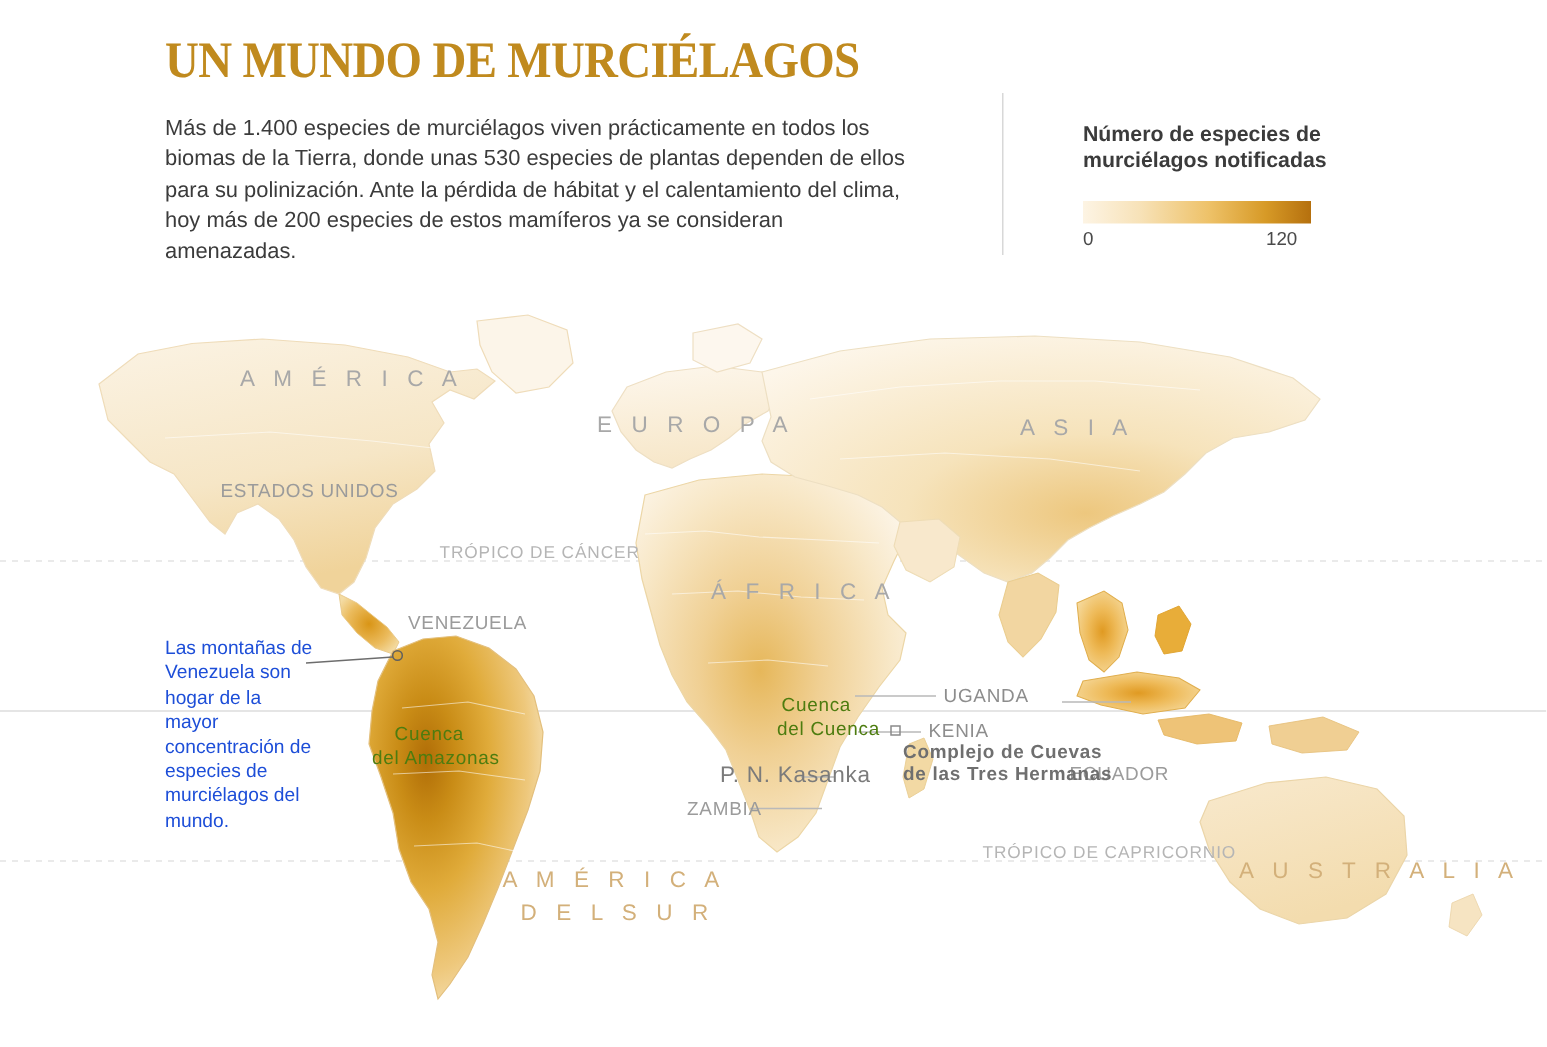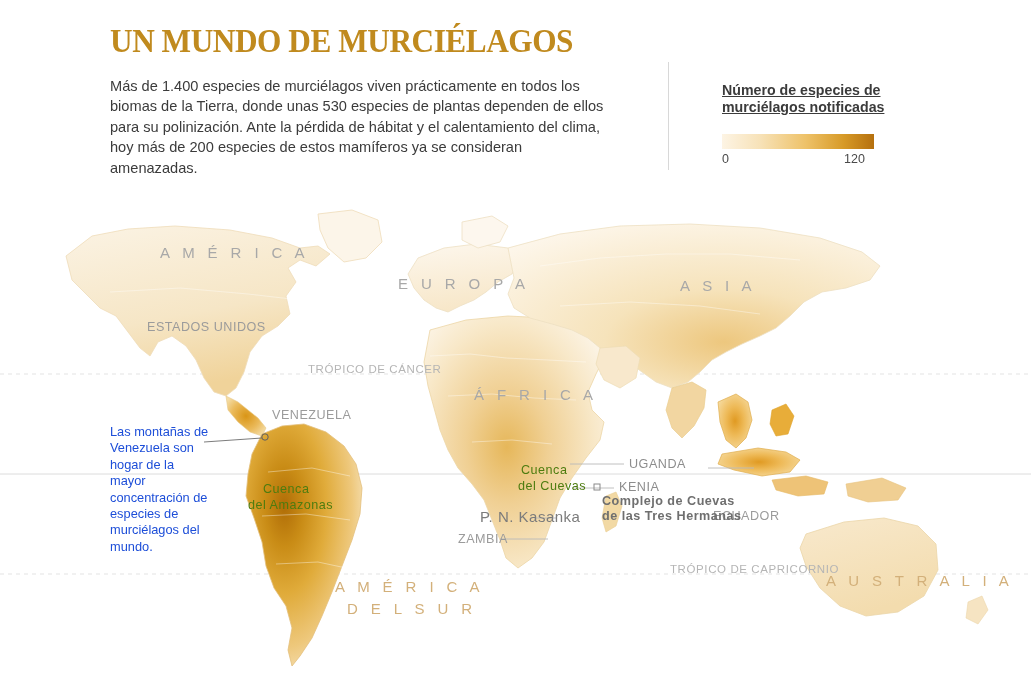--- a/index.html
+++ b/index.html
@@ -71,21 +71,20 @@
     left: 722px;
     top: 82px;
     width: 180px;
   }
   #legend-title {
     font-size: 14.2px;
     font-weight: bold;
     line-height: 17px;
     color: #3b3b3b;
     width: 175px;
-    text-decoration: underline;
   }
   #legend-bar {
     position: absolute;
     left: 0;
     top: 52px;
     width: 152px;
     height: 15px;
     background: linear-gradient(to right, #fdf4e4 0%, #f7e2b8 25%, #eec269 55%, #d79a27 80%, #b5700e 100%);
   }
   #legend-min {
@@ -137,21 +136,20 @@
   .mlabel.tan {
     color: #4d7c0f;
   }
   .mlabel.dark {
     color: #8d8d8d;
   }
   .mlabel.trop {
     font-size: 11.5px;
     letter-spacing: 0.6px;
     color: #b5b5b5;
-    margin-left: 15px;
   }
   .mlabel.poi {
     color: #7b7b7b;
     font-size: 15px;
   }
   .mlabel.poi-bold {
     color: #6f6f6f;
     font-size: 12.6px;
     font-weight: bold;
     line-height: 14.5px;
@@ -317,21 +315,21 @@
     <div class="mlabel dark" style="left:619px; top:284px;">KENIA</div>
     <div class="mlabel" style="left:713px; top:265px;margin-top:48px;">ECUADOR</div>
     <div class="mlabel" style="left:458px; top:336px;">ZAMBIA</div>
 
     <div class="mlabel trop" style="left:293px; top:167px;">TRÓPICO DE CÁNCER</div>
     <div class="mlabel trop" style="left:655px; top:367px;">TRÓPICO DE CAPRICORNIO</div>
 
     <div class="mlabel tan" style="left:263px; top:286px;">Cuenca</div>
     <div class="mlabel tan" style="left:248px; top:302px;">del Amazonas</div>
     <div class="mlabel tan" style="left:521px; top:267px;">Cuenca</div>
-    <div class="mlabel tan" style="left:518px; top:283px;">del Cuevas</div>
+    <div class="mlabel tan" style="left:518px; top:283px;">del Cuenca</div>
     <div class="mlabel poi" style="left:480px; top:312px;">P. N. Kasanka</div>
     <div class="mlabel poi-bold" style="left:602px; top:298px;">Complejo de Cuevas</div>
     <div class="mlabel poi-bold" style="left:602px; top:313px;">de las Tres Hermanas</div>
 
     <div id="callout">Las montañas de Venezuela son hogar de la mayor concentración de especies de murciélagos del mundo.</div>
   </div>
 
 </div>
 
 </body></html>

